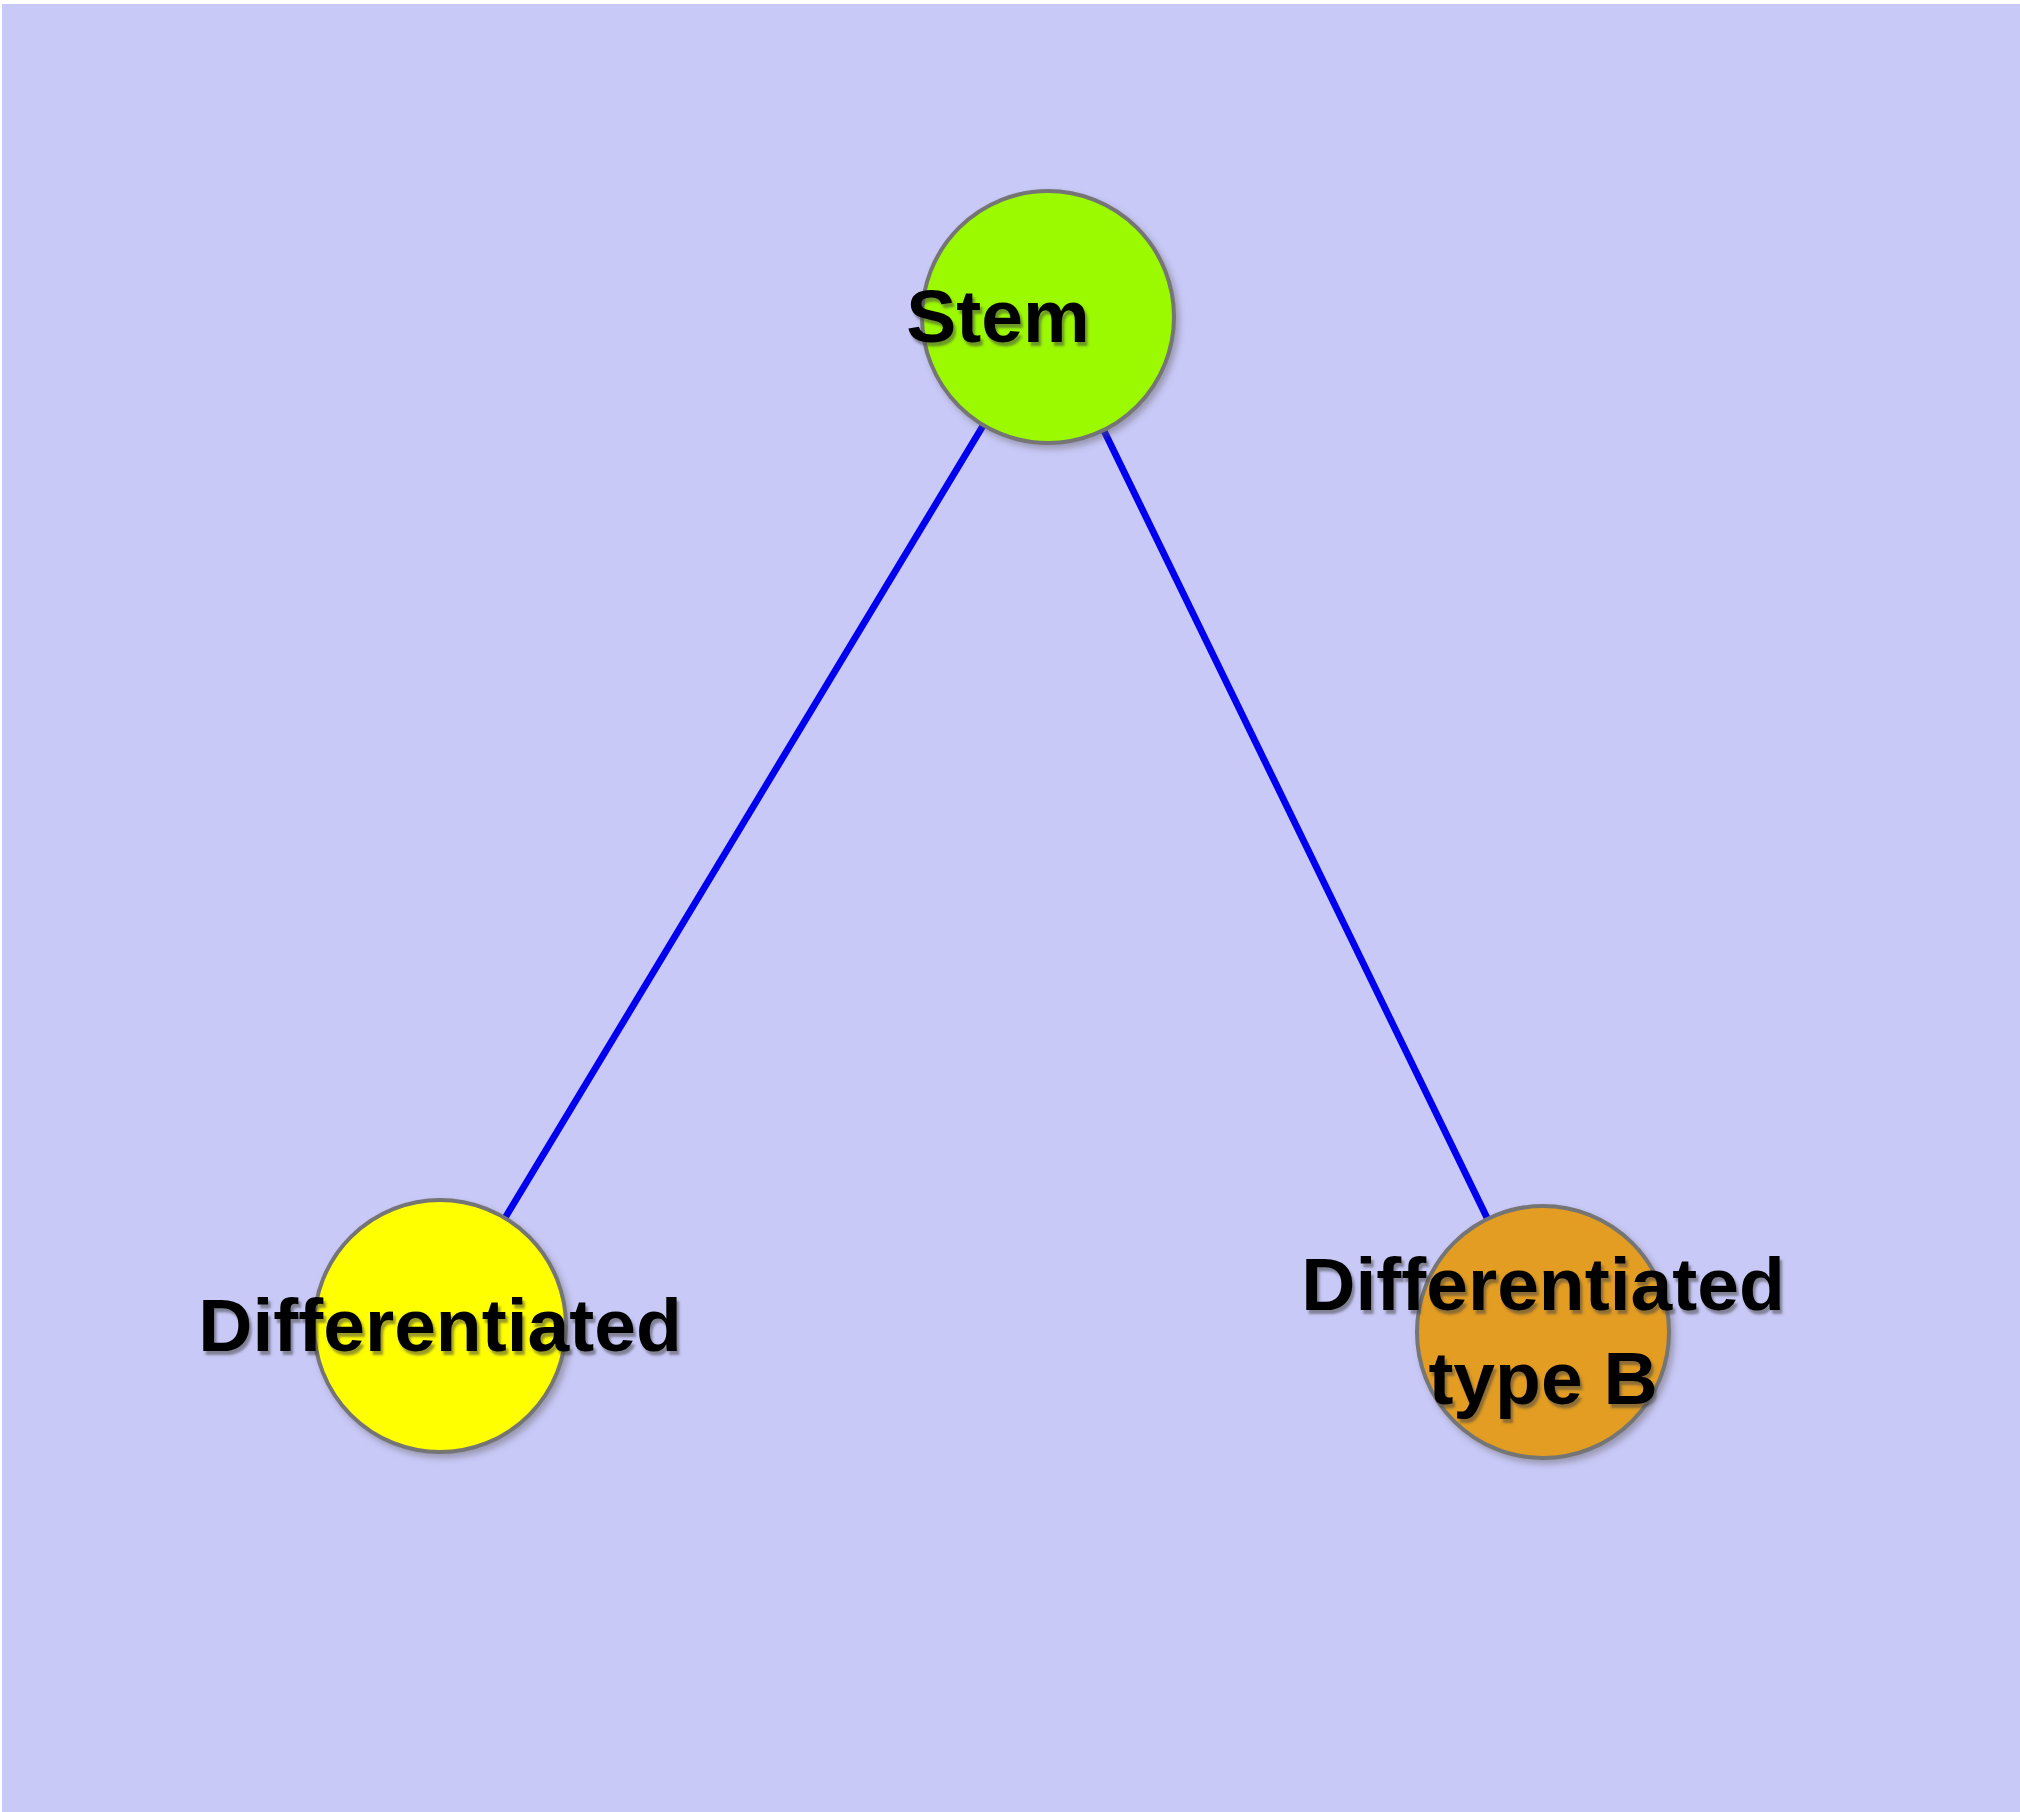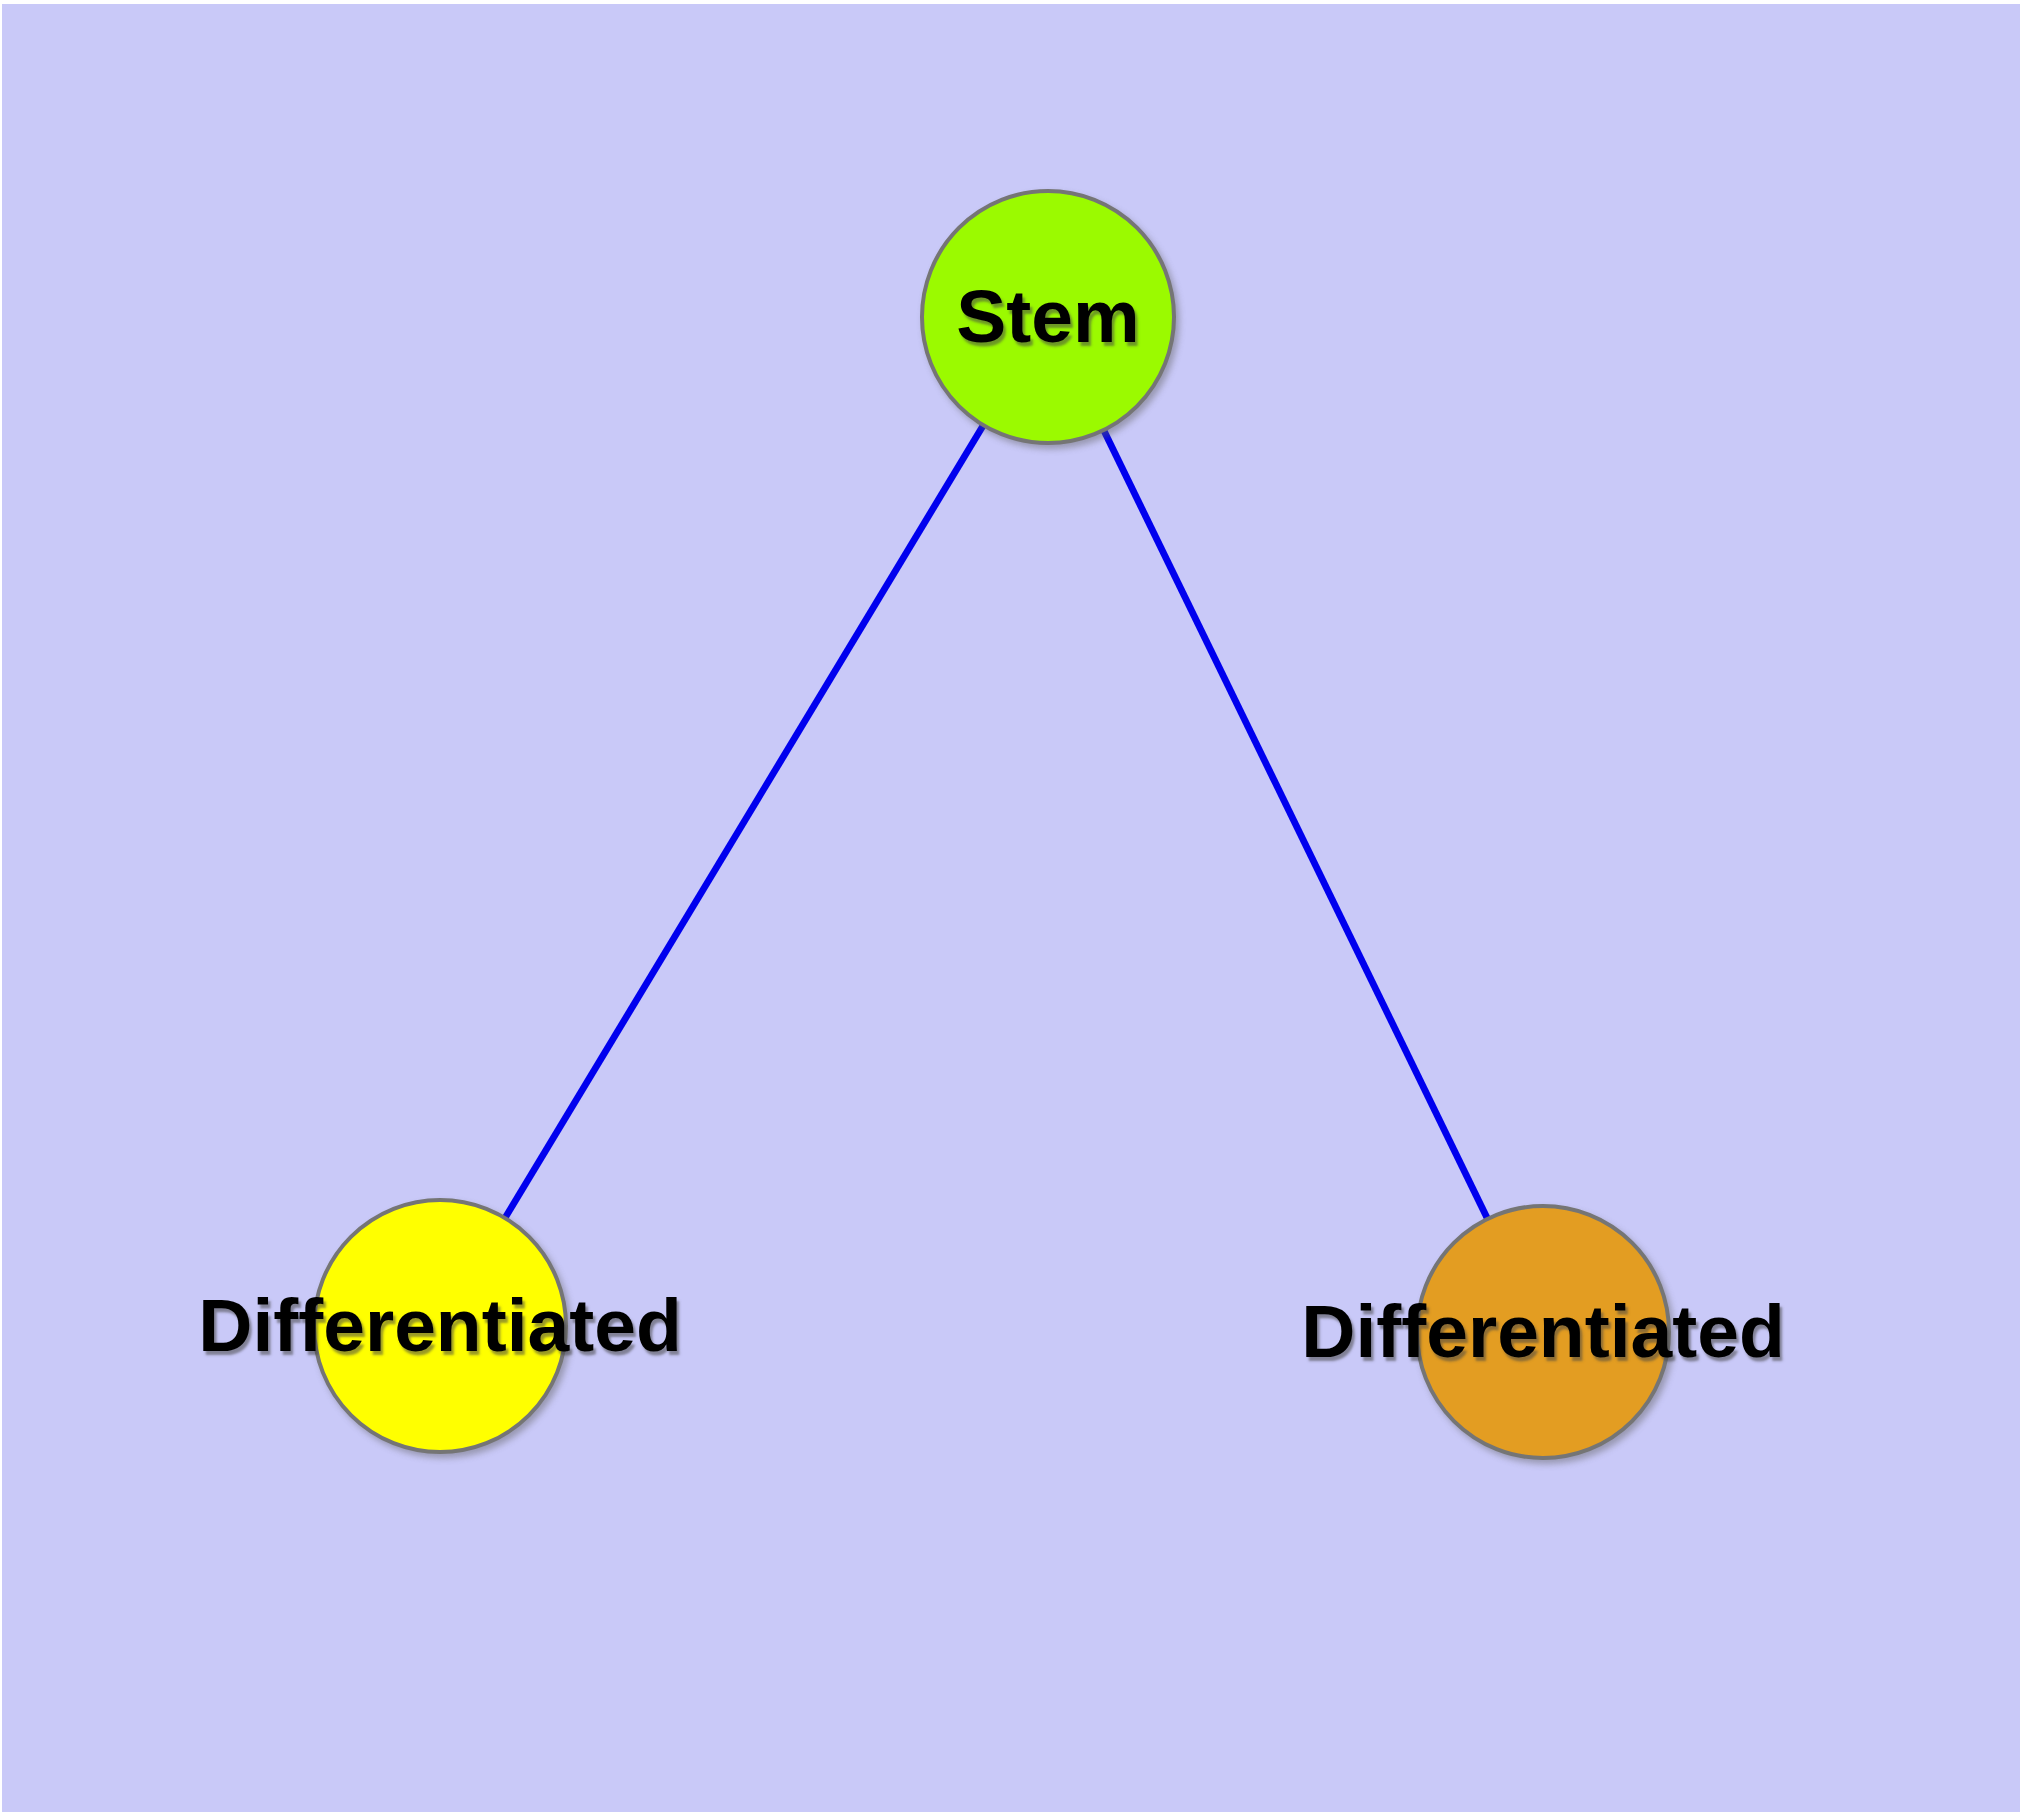--- a/index.html
+++ b/index.html
@@ -59,24 +59,25 @@
   <svg class="layer" id="edge-layer" xmlns="http://www.w3.org/2000/svg" viewBox="0 0 2384 2138">
       <line x1="1237" y1="374" x2="519" y2="1564" stroke="#0000EE" stroke-width="8"></line>
       <line x1="1237" y1="374" x2="1820" y2="1572" stroke="#0000EE" stroke-width="8"></line>
     </svg>
   <div class="layer" id="node-layer">
       <div class="node-circle" style="left: 920px; top: 189px; width: 256px; height: 256px; background: rgb(155, 250, 0); border-width: 4.2px; border-color: rgb(117, 117, 117);"></div>
       <div class="node-circle" style="left: 312px; top: 1198px; width: 256px; height: 256px; background: rgb(255, 255, 0); border-width: 4.2px; border-color: rgb(117, 117, 117);"></div>
       <div class="node-circle" style="left: 1415px; top: 1204px; width: 256px; height: 256px; background: rgb(227, 157, 34); border-width: 4.2px; border-color: rgb(117, 117, 117);"></div>
     </div>
   <div class="layer" id="label-layer">
-      <div class="node-label" style="left: 1048px; top: 317px;">
+      <div class="node-label" style="left: 998px; top: 317px;">
         <div>Stem</div>
       </div>
       <div class="node-label" style="left: 440px; top: 1326px;">
         <div>Differentiated</div>
       </div>
       <div class="node-label" style="left: 1543px; top: 1332px;">
         <div>Differentiated</div>
+        <div>type B</div>
       </div>
     </div>
 </div>
 
 
 </body></html>

